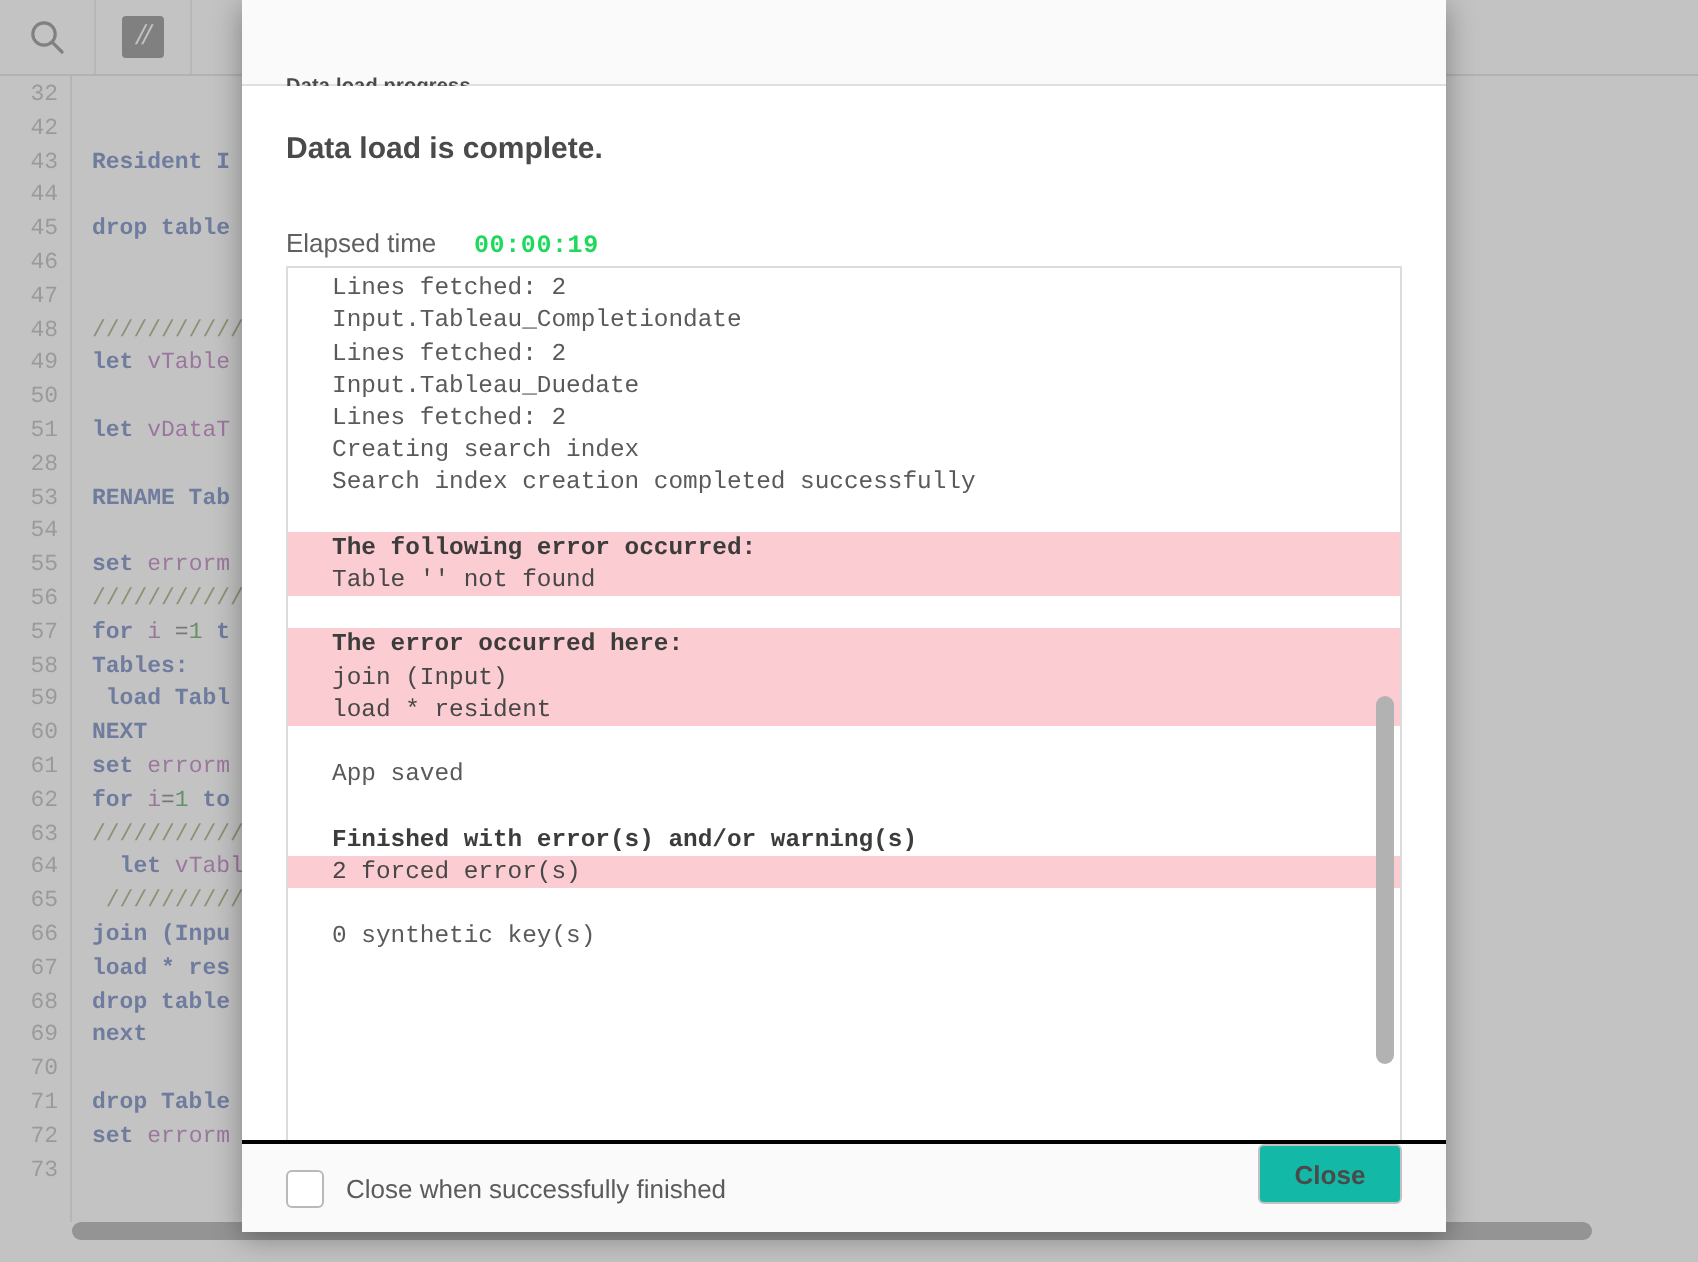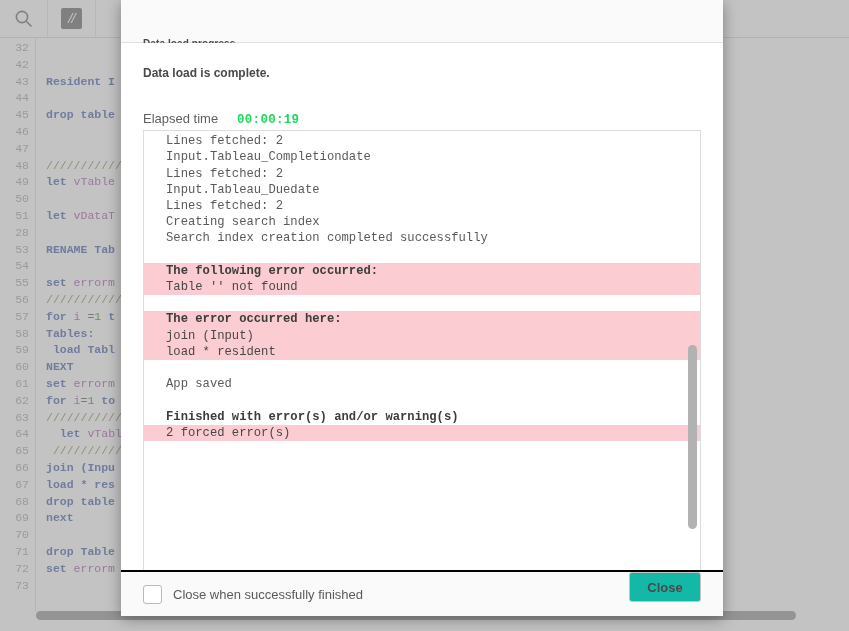--- a/index.html
+++ b/index.html
@@ -165,21 +165,21 @@
   }
 
   .modal-body {
     flex: 1 1 auto;
     padding: 0 22px;
     box-sizing: border-box;
     background: #ffffff;
     overflow: hidden;
   }
   .status-line {
-    font-size: 12px;
+    font-size: 15px;
     font-weight: bold;
     color: #4a4a4a;
     padding-top: 23px;
   }
   .elapsed-row {
     display: flex;
     align-items: baseline;
     margin-top: 31px;
     margin-bottom: 3px;
   }
@@ -383,20 +383,21 @@
             <div class="log-line spacer">&nbsp;</div>
             <div class="log-line err bold">The error occurred here:</div>
             <div class="log-line err">join (Input)</div>
             <div class="log-line err">load * resident</div>
             <div class="log-line spacer">&nbsp;</div>
             <div class="log-line">App saved</div>
             <div class="log-line spacer">&nbsp;</div>
             <div class="log-line bold">Finished with error(s) and/or warning(s)</div>
             <div class="log-line err">2 forced error(s)</div>
             <div class="log-line spacer">&nbsp;</div>
+            <div class="log-line">0 synthetic key(s)</div>
           </div>
         <div class="log-scroll-track">
           <div class="log-scroll-thumb"></div>
         </div>
       </div>
     </div>
 
     <div class="modal-footer">
       <div class="check-wrap">
         <div class="checkbox"></div>

